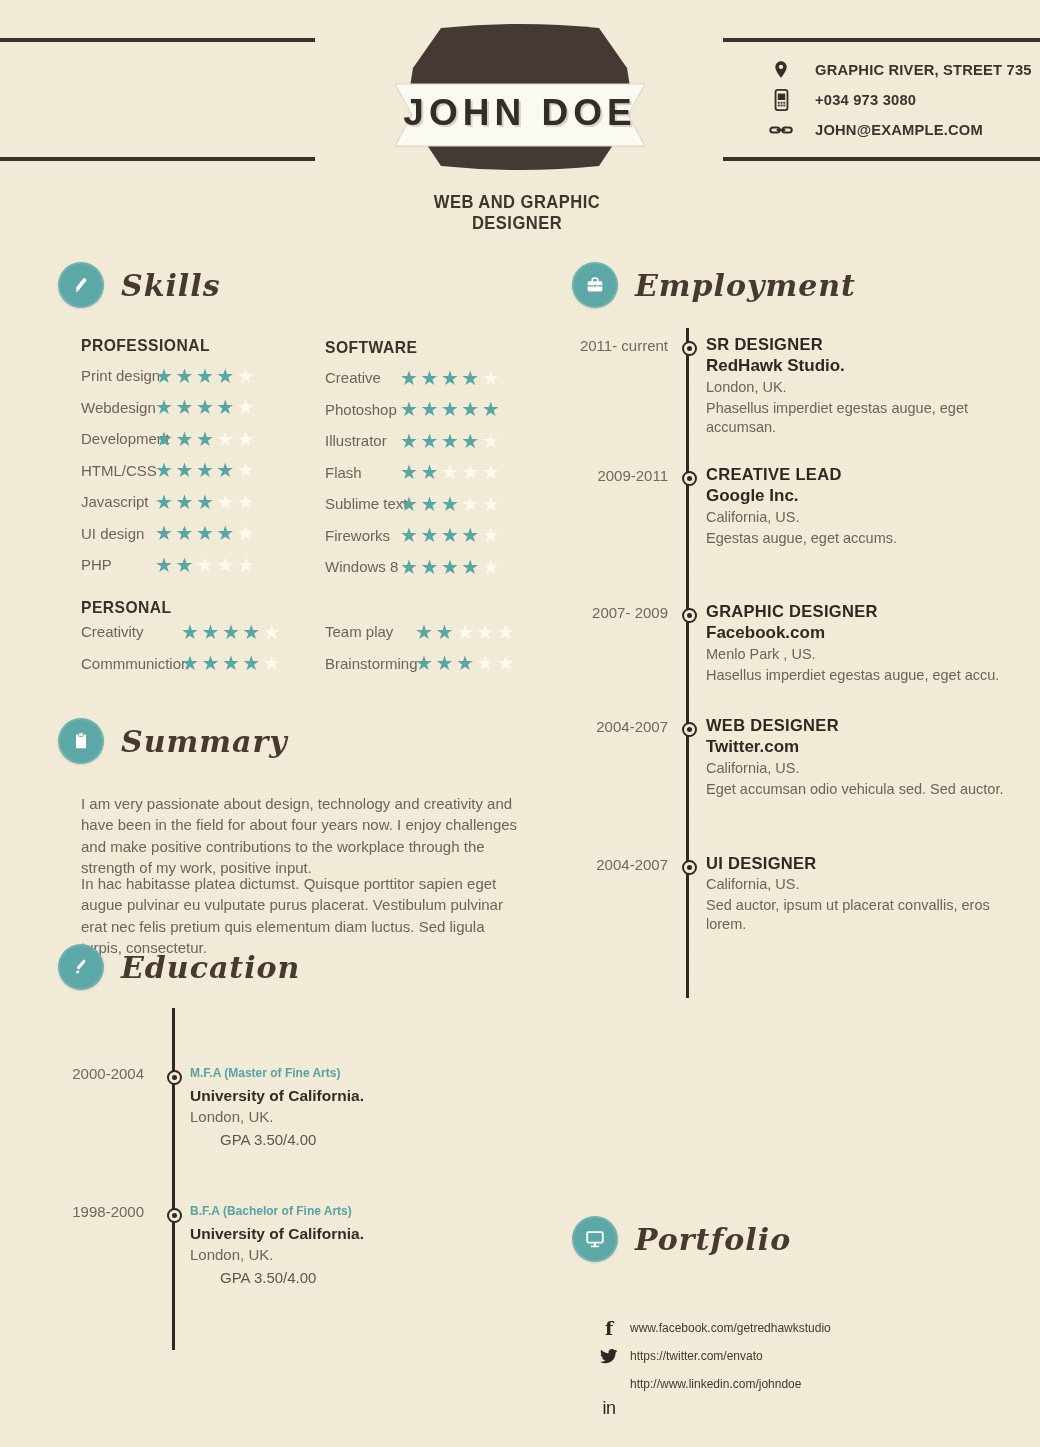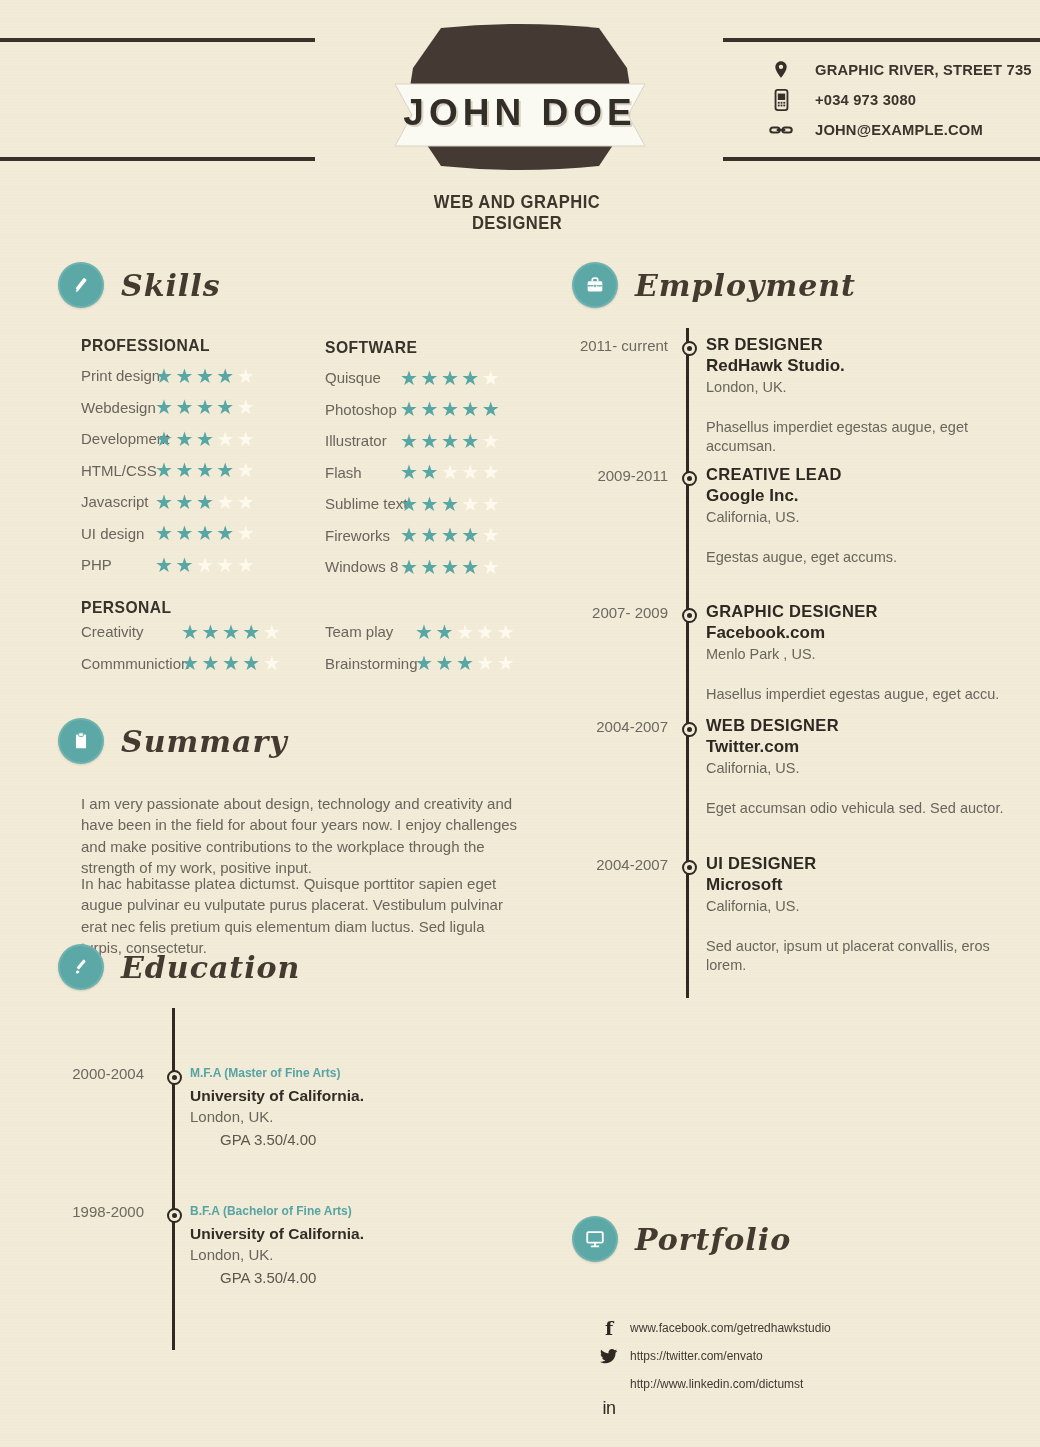--- a/index.html
+++ b/index.html
@@ -42,21 +42,21 @@
   .tl-entry{position:absolute;left:0;}
   .tl-date{position:absolute;top:3px;font-size:15px;color:#6f6861;text-align:right;white-space:nowrap;}
   .tdot{position:absolute;width:11px;height:11px;border:2px solid #2f2922;border-radius:50%;background:#f1ebd8;}
   .tdot span{position:absolute;left:3px;top:3px;width:5px;height:5px;border-radius:50%;background:#2f2922;}
   .emp-date{width:96px;left:0;}
   .emp-dot{left:110px;top:7px;}
   .emp-body{margin-left:134px;}
   .emp-role{font-size:16.5px;font-weight:700;color:#2e2822;letter-spacing:.3px;line-height:21px;}
   .emp-company{font-size:17px;font-weight:700;color:#2e2822;line-height:22px;}
   .emp-loc{font-size:14.5px;color:#6b645c;line-height:20px;}
-  .emp-note{font-size:14.5px;color:#6b645c;line-height:19px;margin-top:21px;width:300px;}
+  .emp-note{font-size:14.5px;color:#6b645c;line-height:19px;margin-top:2px;width:300px;}
   .edu-date{width:86px;left:0;}
   .edu-dot{left:109px;top:8px;}
   .edu-body{margin-left:132px;}
   .edu-degree{font-size:12px;font-weight:700;color:#56a4a3;line-height:23px;}
   .edu-school{font-size:15.5px;font-weight:700;color:#332c26;line-height:21px;}
   .edu-loc{font-size:15px;color:#6b645c;line-height:21px;}
   .edu-gpa{font-size:15px;color:#5e564e;line-height:21px;margin-top:2px;margin-left:30px;}
   .obj-text{position:absolute;left:23px;font-size:15px;color:#6b645c;white-space:nowrap;}
   .links{position:absolute;left:26px;}
   .link-row{display:flex;align-items:center;height:28px;}
@@ -202,21 +202,21 @@
             <span class="star empty">★</span>
             <span class="star empty">★</span>
             <span class="star empty">★</span>
           </span>
         </div>
     </div>
 
     <div class="group-head" style="left:267px;top:76px;">SOFTWARE</div>
     <div class="skill-col" style="left:267px;top:100px;width:216px;">
       <div class="skill-row">
-          <span class="skill-label w75">Quisque</span>
+          <span class="skill-label w75">Creative</span>
           <span class="stars">
             <span class="star filled">★</span>
             <span class="star filled">★</span>
             <span class="star filled">★</span>
             <span class="star filled">★</span>
             <span class="star empty">★</span>
           </span>
         </div>
       <div class="skill-row">
           <span class="skill-label w75">Photoshop</span>
@@ -446,21 +446,20 @@
       </div>
     </div>
 
     <div class="tl-entry" style="top:591px;width:460px;">
       <span class="tl-date emp-date">2004-2007</span>
       <span class="tdot emp-dot">
           <span></span>
         </span>
       <div class="emp-body">
         <div class="emp-role">UI DESIGNER</div>
-        <div class="emp-company">Microsoft</div>
         <div class="emp-loc">California, US.</div>
         <div class="emp-note">Sed auctor, ipsum ut placerat convallis, eros lorem.</div>
       </div>
     </div>
   </div>
 
 
   <div class="section" style="left:572px;top:1216px;width:460px;height:220px;">
     <div class="sec-head">
       <span class="sec-icon">
@@ -484,18 +483,18 @@
           <svg width="18" height="15" viewBox="0 0 24 20">
               <path d="M23 2.4 c-.8.4-1.7.6-2.6.8 .9-.6 1.6-1.5 2-2.5 -.9.5-1.9.9-2.9 1.1 C18.6.7 17.4.1 16 .1 c-2.6 0-4.7 2.1-4.7 4.7 0 .4 0 .7.1 1.1 C7.5 5.7 4 3.9 1.7 1.1 1.3 1.8 1 2.6 1 3.5 c0 1.6.8 3.1 2.1 3.9 -.8 0-1.5-.2-2.1-.6 v.1 c0 2.3 1.6 4.2 3.8 4.6 -.4.1-.8.2-1.2.2 -.3 0-.6 0-.9-.1 .6 1.9 2.3 3.2 4.4 3.3 -1.6 1.3-3.6 2-5.8 2 H.2 c2.1 1.3 4.5 2.1 7.2 2.1 8.6 0 13.3-7.1 13.3-13.3 v-.6 c.9-.7 1.7-1.5 2.3-2.4 Z" fill="#2e2822"></path>
             </svg>
         </span>
         <span class="link-url">https://twitter.com/envato</span>
       </div>
       <div class="link-row">
         <span class="link-icon">
             <span class="li-glyph">in</span>
           </span>
-        <span class="link-url">http://www.linkedin.com/dictumst</span>
+        <span class="link-url">http://www.linkedin.com/johndoe</span>
       </div>
     </div>
   </div>
 
 </div>
 
 </body></html>

